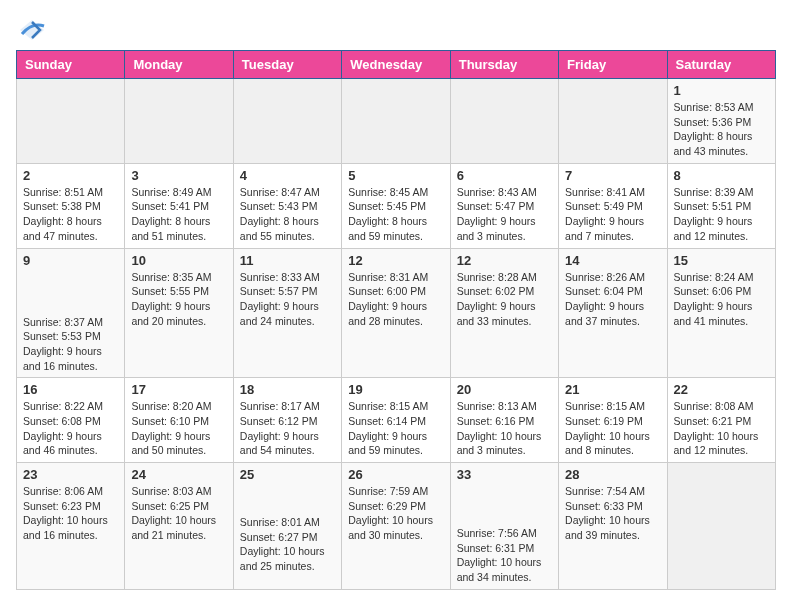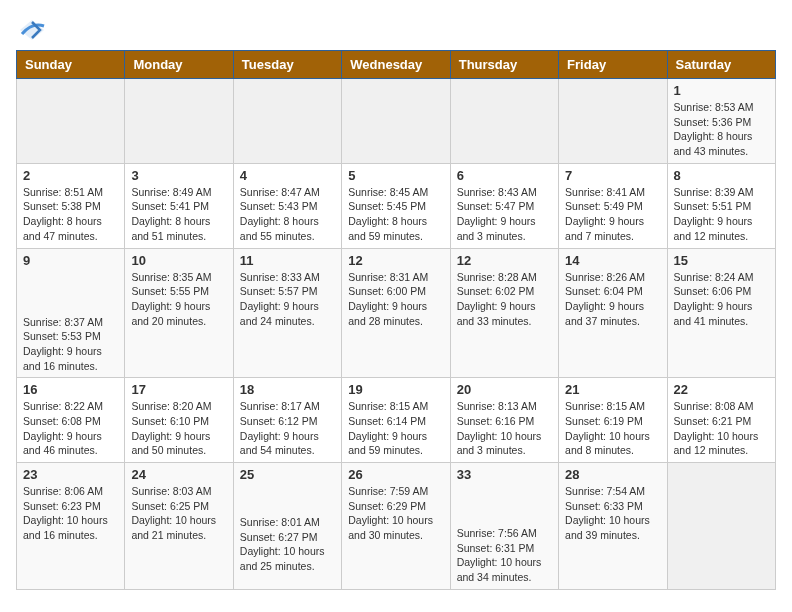--- a/index.html
+++ b/index.html
@@ -46,21 +46,21 @@
     }
     .location {
       font-size: 16px;
       color: #555;
     }
     .calendar {
       width: 100%;
       border-collapse: collapse;
     }
     .calendar thead tr th {
-      background-color: #a16207;
+      background-color: #ec4899;
       color: #fff;
       font-size: 13px;
       font-weight: bold;
       padding: 6px 8px;
       text-align: left;
       border: 1px solid #2d6099;
     }
     .calendar tbody tr td {
       vertical-align: top;
       border: 1px solid #ccc;

